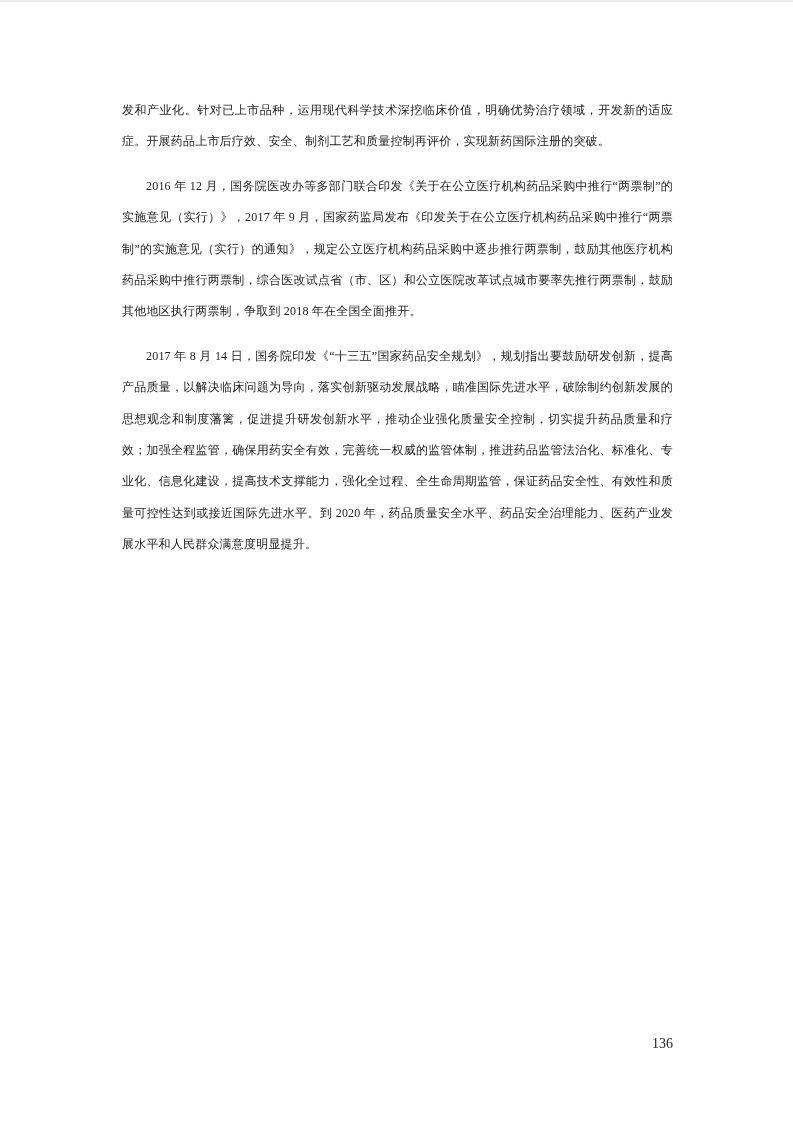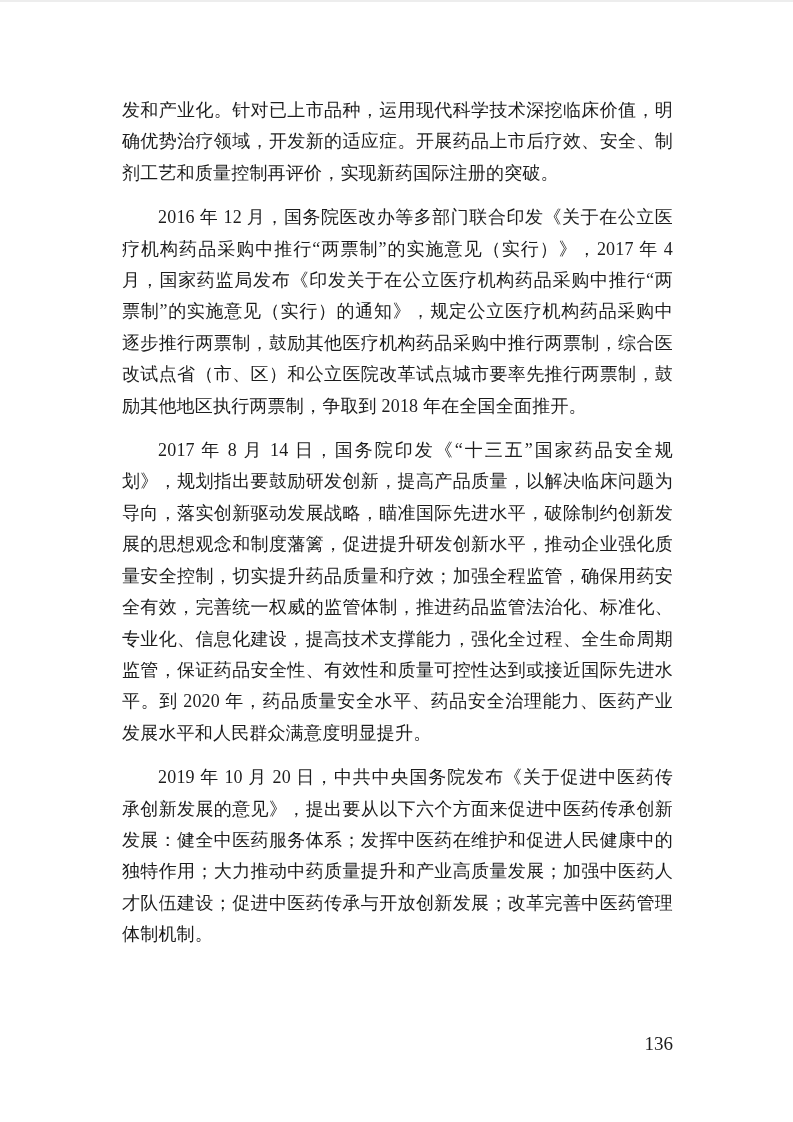--- a/index.html
+++ b/index.html
@@ -23,49 +23,48 @@
   }
   .text-block {
     position: absolute;
     left: 122px;
     top: 95px;
     width: 551px;
     color: #1c1c1c;
   }
   p.para {
     margin: 0 0 13px 0;
-    font-size: 18px;
+    font-size: 12px;
     line-height: 31.4px;
     text-align: justify;
     text-justify: inter-ideograph;
     text-indent: 2em;
     letter-spacing: 0.2px;
     word-break: break-all;
   }
   p.para.no-indent {
     text-indent: 0;
   }
   .page-number {
     position: absolute;
     left: 122px;
     top: 1034px;
     width: 551px;
     text-align: right;
-    font-size: 19px;
+    font-size: 14px;
     line-height: 20px;
     color: #1c1c1c;
   }
 </style>
 </head>
 <body>
 
 <div>
   <div class="page-edge-top"></div>
 
   <div class="text-block">
     <p class="para no-indent">发和产业化。针对已上市品种，运用现代科学技术深挖临床价值，明确优势治疗领域，开发新的适应症。开展药品上市后疗效、安全、制剂工艺和质量控制再评价，实现新药国际注册的突破。</p>
-    <p class="para">2016 年 12 月，国务院医改办等多部门联合印发《关于在公立医疗机构药品采购中推行“两票制”的实施意见（实行）》，2017 年 4 月，国家药监局发布《印发关于在公立医疗机构药品采购中推行“两票制”的实施意见（实行）的通知》，规定公立医疗机构药品采购中逐步推行两票制，鼓励其他医疗机构药品采购中推行两票制，综合医改试点省（市、区）和公立医院改革试点城市要率先推行两票制，鼓励其他地区执行两票制，争取到 2018 年在全国全面推开。</p>
+    <p class="para">2016 年 12 月，国务院医改办等多部门联合印发《关于在公立医疗机构药品采购中推行“两票制”的实施意见（实行）》，2017 年 9 月，国家药监局发布《印发关于在公立医疗机构药品采购中推行“两票制”的实施意见（实行）的通知》，规定公立医疗机构药品采购中逐步推行两票制，鼓励其他医疗机构药品采购中推行两票制，综合医改试点省（市、区）和公立医院改革试点城市要率先推行两票制，鼓励其他地区执行两票制，争取到 2018 年在全国全面推开。</p>
     <p class="para">2017 年 8 月 14 日，国务院印发《“十三五”国家药品安全规划》，规划指出要鼓励研发创新，提高产品质量，以解决临床问题为导向，落实创新驱动发展战略，瞄准国际先进水平，破除制约创新发展的思想观念和制度藩篱，促进提升研发创新水平，推动企业强化质量安全控制，切实提升药品质量和疗效；加强全程监管，确保用药安全有效，完善统一权威的监管体制，推进药品监管法治化、标准化、专业化、信息化建设，提高技术支撑能力，强化全过程、全生命周期监管，保证药品安全性、有效性和质量可控性达到或接近国际先进水平。到 2020 年，药品质量安全水平、药品安全治理能力、医药产业发展水平和人民群众满意度明显提升。</p>
-    <p class="para">2019 年 10 月 20 日，中共中央国务院发布《关于促进中医药传承创新发展的意见》，提出要从以下六个方面来促进中医药传承创新发展：健全中医药服务体系；发挥中医药在维护和促进人民健康中的独特作用；大力推动中药质量提升和产业高质量发展；加强中医药人才队伍建设；促进中医药传承与开放创新发展；改革完善中医药管理体制机制。</p>
   </div>
 
   <div class="page-number">136</div>
 </div>
 
 </body></html>

